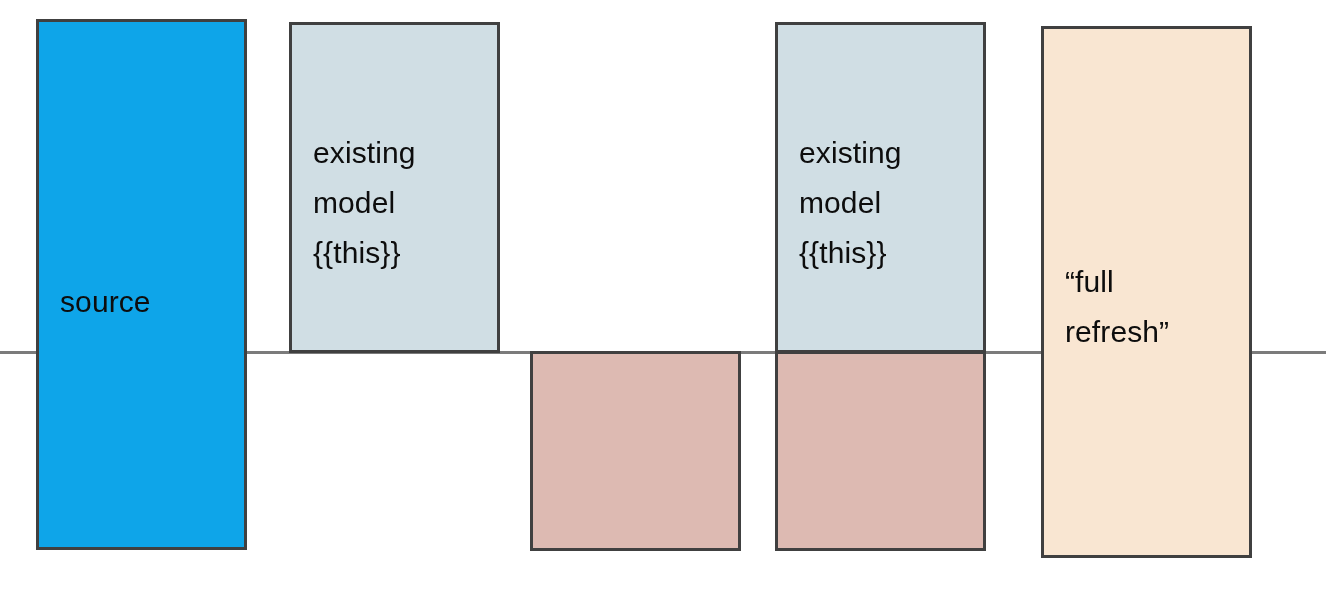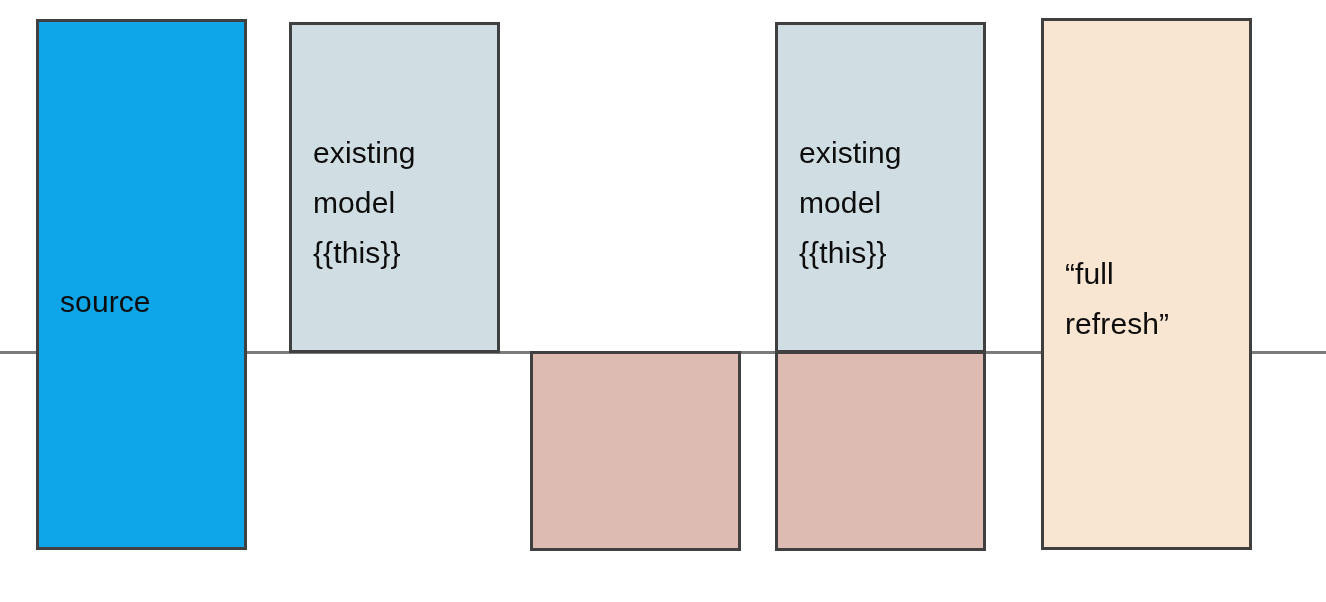--- a/index.html
+++ b/index.html
@@ -82,21 +82,21 @@
   }
   #block-new-records-2 {
     left: 775px;
     top: 351px;
     width: 211px;
     height: 200px;
     background: #ddbab2;
   }
   #block-full-refresh {
     left: 1041px;
-    top: 18px;
+    top: 26px;
     width: 211px;
     height: 532px;
     background: #f9e6d2;
     padding-left: 44px;
   }
   #label-full-refresh {
     top: 228px;
   }
 </style>
 </head>

